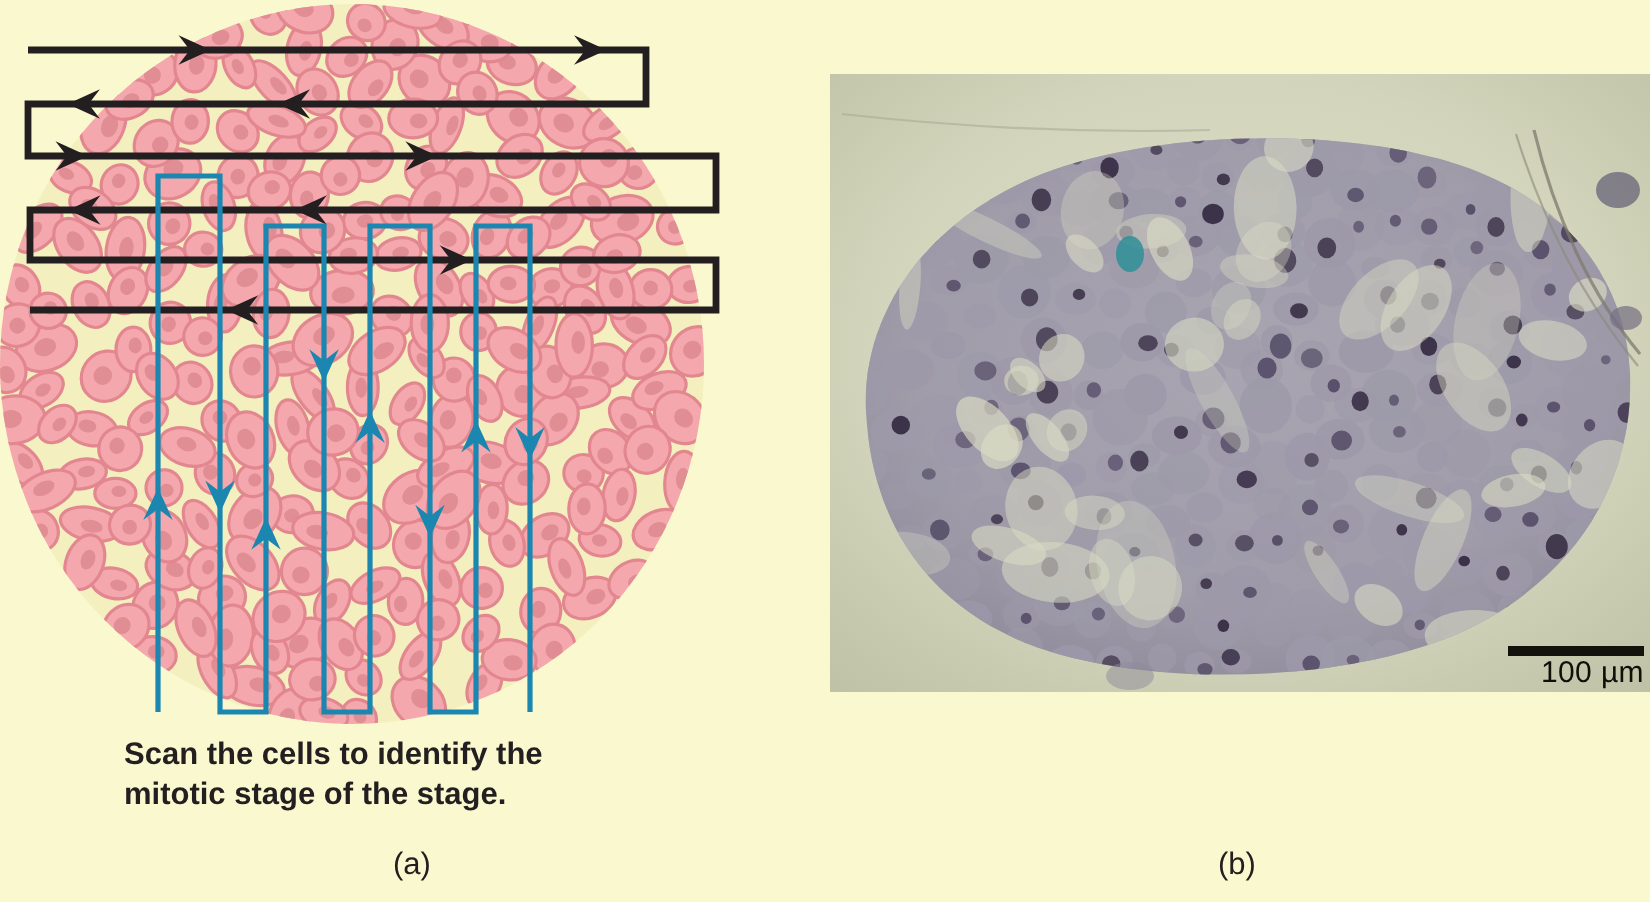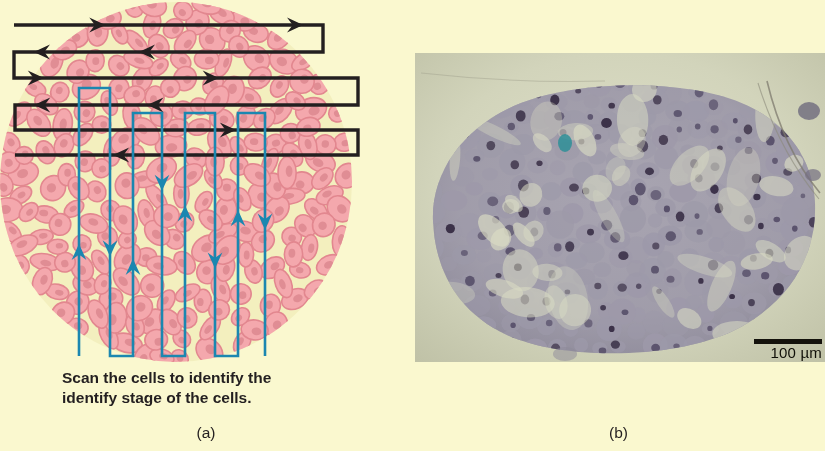--- a/index.html
+++ b/index.html
@@ -52,21 +52,21 @@
   }
   
   #panel-b {
     position: absolute;
     left: 412px; top: 0;
     width: 413px; height: 451px;
   }
   #micrograph {
     position: absolute;
     left: 3px;
-    top: 53px;
+    top: 37px;
     width: 410px;
     height: 309px;
     overflow: hidden;
     background: #0ea5e9;
   }
   #micrograph svg { display: block; }
   #scale-bar-group {
     position: absolute;
     right: 3px;
     bottom: 2px;
@@ -576,21 +576,21 @@
             <path d="M177.62,221.45000000000002 L185,205.25000000000003 L192.38,221.45000000000002 L185,215.78000000000003 Z" fill="#1b87b0"></path>
             <path d="M207.62,252.40999999999997 L215,268.60999999999996 L222.38,252.40999999999997 L215,258.08 Z" fill="#1b87b0"></path>
             <path d="M230.62,226.31 L238,210.11 L245.38,226.31 L238,220.64000000000001 Z" fill="#1b87b0"></path>
             <path d="M257.62,213.53 L265,229.73 L272.38,213.53 L265,219.2 Z" fill="#1b87b0"></path>
           </g>
       </svg>
     </div>
 
     <div id="caption-a">
       <div>Scan the cells to identify the</div>
-      <div>identify stage of the cells.</div>
+      <div>mitotic stage of the stage.</div>
     </div>
 
     <div id="label-a">(a)</div>
   </div>
 
   <div id="panel-b">
 
     <div id="micrograph">
       <svg width="410" height="309" viewBox="0 0 410 309">
         <defs>

